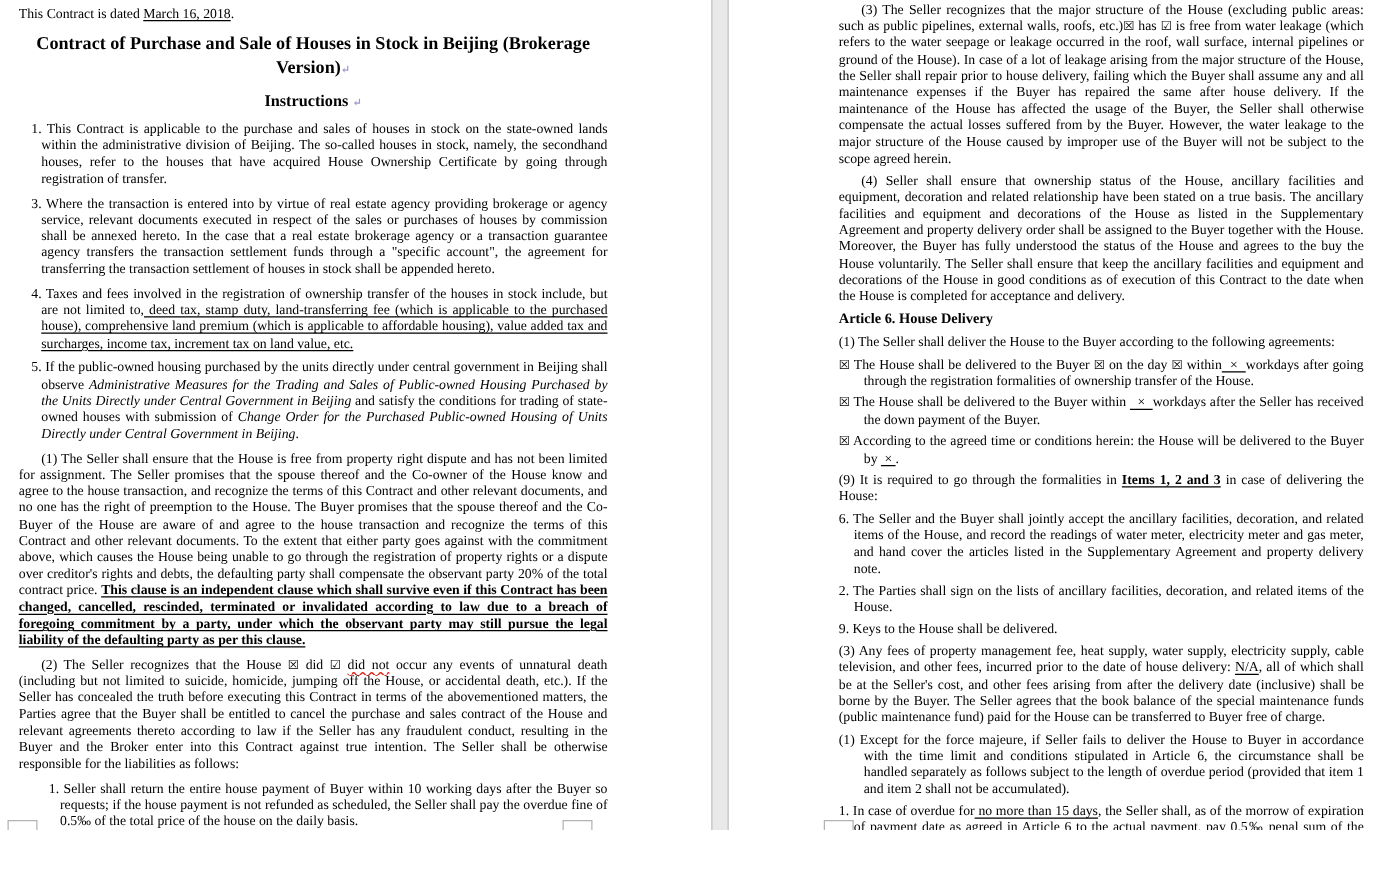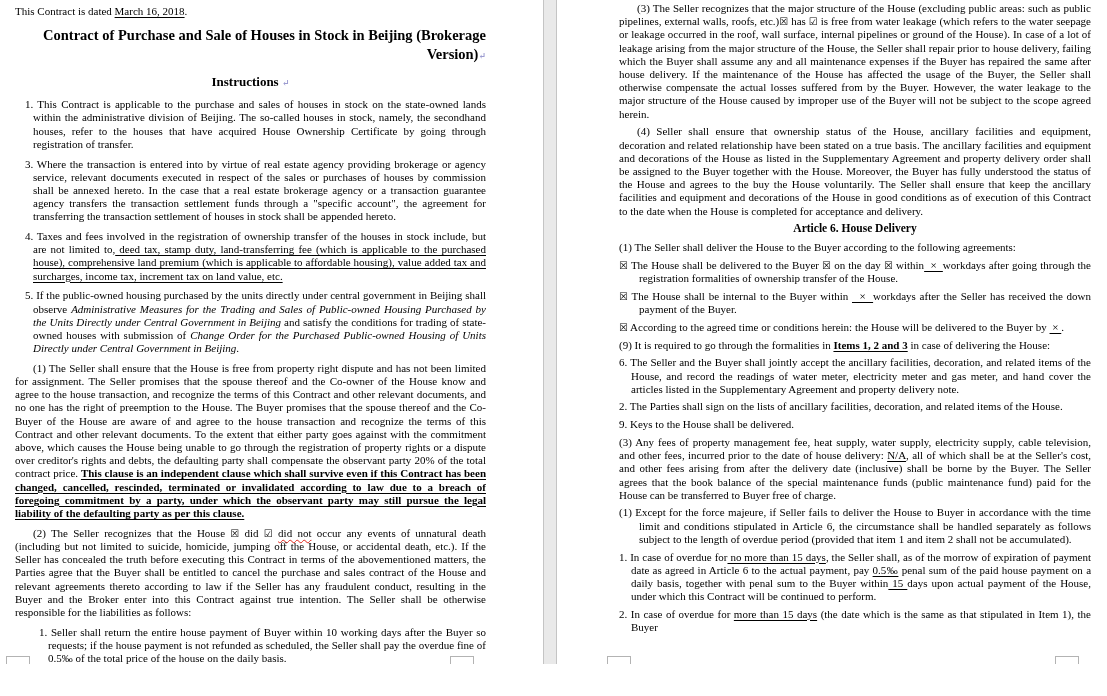--- a/index.html
+++ b/index.html
@@ -1,37 +1,37 @@
 <!DOCTYPE html>
 <html><head>
 <meta charset="utf-8">
 <style>
   html,body{margin:0;padding:0;background:#ffffff;}
   body{width:1107px;height:696px;overflow:hidden;
        font-family:"Liberation Serif","DejaVu Serif",serif;color:#000;}
-  .doc{display:flex;width:1107px;height:664px;}
+  .doc{display:flex;width:1107px;height:664px;gap:26px;}
   .page{position:relative;background:#fff;overflow:hidden;box-sizing:border-box;}
   .page-left{width:543px;}
   .page-right{flex:1;}
   .page-gap{width:14px;background:#e9e9e9;border-left:1px solid #c4c4c4;
             border-right:1px solid #c4c4c4;box-sizing:border-box;}
   .content{box-sizing:border-box;}
   .page-left .content{padding:5px 57px 0 15px;}
   .page-right .content{padding:2px 16px 0 62px;}
 
   .block{font-size:11px;line-height:13.2px;text-align:justify;}
   .page-left .block{margin-bottom:6.5px;}
   .page-right .block{margin-bottom:4.5px;}
 
   .dateline{margin-bottom:3px;text-align:left;}
-  .title{font-size:14.5px;line-height:19px;font-weight:bold;text-align:right;
+  .title{font-size:14.5px;line-height:19px;font-weight:bold;text-align:center;
          margin:8px 0 3px;text-indent:0;}
   .subtitle{font-size:13px;line-height:17px;font-weight:bold;text-align:center;
             margin:2px 0 9px;}
-  .heading{font-weight:bold;font-size:11.5px;text-align:center;}
+  .heading{font-weight:bold;font-size:11.5px;text-align:left;}
   .page-left .heading{margin:14px 0 11px;}
   .page-right .heading{margin:2px 0 6px;}
 
   .list1{padding-left:18px;text-indent:-8px;}
   .list2{margin-left:24px;padding-left:9px;text-indent:-9px;}
   .para-indent{text-indent:18px;}
   .para-flush{text-indent:0;}
   .hang{padding-left:20px;text-indent:-20px;}
   .checkitem{padding-left:20px;text-indent:-20px;}
   .rlist{padding-left:12px;text-indent:-12px;}
@@ -70,21 +70,21 @@
     <div class="crop-mark" style="left:450px;"></div>
   </section>
   <div class="page-gap"></div>
   <section class="page page-right">
     <div class="content" id="page-right-content">
         <div class="block para-indent"><span>(3) The Seller recognizes that the major structure of the House (excluding public areas: such as public pipelines, external walls, roofs, etc.)</span><span class="cb">☒</span><span> has </span><span class="cb">☑</span><span> is free from water leakage (which refers to the water seepage or leakage occurred in the roof, wall surface, internal pipelines or ground of the House). In case of a lot of leakage arising from the major structure of the House, the Seller shall repair prior to house delivery, failing which the Buyer shall assume any and all maintenance expenses if the Buyer has repaired the same after house delivery. If the maintenance of the House has affected the usage of the Buyer, the Seller shall otherwise compensate the actual losses suffered from by the Buyer. However, the water leakage to the major structure of the House caused by improper use of the Buyer will not be subject to the scope agreed herein. </span></div>
         <div class="block para-indent"><span>(4) Seller shall ensure that ownership status of the House, ancillary facilities and equipment, decoration and related relationship have been stated on a true basis. The ancillary facilities and equipment and decorations of the House as listed in the Supplementary Agreement and property delivery order shall be assigned to the Buyer together with the House. Moreover, the Buyer has fully understood the status of the House and agrees to the buy the House voluntarily. The Seller shall ensure that keep the ancillary facilities and equipment and decorations of the House in good conditions as of execution of this Contract to the date when the House is completed for acceptance and delivery. </span></div>
         <div class="block heading"><span>Article 6. House Delivery </span></div>
         <div class="block para-flush"><span>(1) The Seller shall deliver the House to the Buyer according to the following agreements: </span></div>
         <div class="block checkitem"><span class="cb">☒</span><span> The House shall be delivered to the Buyer </span><span class="cb">☒</span><span> on the day </span><span class="cb">☒</span><span> within</span><span class="u">&nbsp;&nbsp;×&nbsp;&nbsp;</span><span>workdays after going through the registration formalities of ownership transfer of the House. </span></div>
-        <div class="block checkitem"><span class="cb">☒</span><span> The House shall be internal to the Buyer within </span><span class="u">&nbsp;&nbsp;×&nbsp;&nbsp;</span><span>workdays after the Seller has received the down payment of the Buyer. </span></div>
+        <div class="block checkitem"><span class="cb">☒</span><span> The House shall be delivered to the Buyer within </span><span class="u">&nbsp;&nbsp;×&nbsp;&nbsp;</span><span>workdays after the Seller has received the down payment of the Buyer. </span></div>
         <div class="block checkitem"><span class="cb">☒</span><span> According to the agreed time or conditions herein: the House will be delivered to the Buyer by </span><span class="u">&nbsp;×&nbsp;</span><span>. </span></div>
         <div class="block para-flush"><span>(9) It is required to go through the formalities in </span><span class="u b">Items 1, 2 and 3</span><span> in case of delivering the House: </span></div>
         <div class="block rlist"><span>6. The Seller and the Buyer shall jointly accept the ancillary facilities, decoration, and related items of the House, and record the readings of water meter, electricity meter and gas meter, and hand cover the articles listed in the Supplementary Agreement and property delivery note. </span></div>
         <div class="block rlist"><span>2. The Parties shall sign on the lists of ancillary facilities, decoration, and related items of the House. </span></div>
         <div class="block rlist"><span>9. Keys to the House shall be delivered. </span></div>
         <div class="block para-flush"><span>(3) Any fees of property management fee, heat supply, water supply, electricity supply, cable television, and other fees, incurred prior to the date of house delivery: </span><span class="u">N/A</span><span>, all of which shall be at the Seller's cost, and other fees arising from after the delivery date (inclusive) shall be borne by the Buyer. The Seller agrees that the book balance of the special maintenance funds (public maintenance fund) paid for the House can be transferred to Buyer free of charge. </span></div>
         <div class="block hang"><span>(1) Except for the force majeure, if Seller fails to deliver the House to Buyer in accordance with the time limit and conditions stipulated in Article 6, the circumstance shall be handled separately as follows subject to the length of overdue period (provided that item 1 and item 2 shall not be accumulated). </span></div>
         <div class="block rlist"><span>1. In case of overdue for</span><span class="u">&nbsp;no more than 15 days</span><span>, the Seller shall, as of the morrow of expiration of payment date as agreed in Article 6 to the actual payment, pay </span><span class="u">0.5‰</span><span> penal sum of the paid house payment on a daily basis, together with penal sum to the Buyer within</span><span class="u">&nbsp;15&nbsp;</span><span>days upon actual payment of the House, under which this Contract will be continued to perform. </span></div>
         <div class="block rlist"><span>2. In case of overdue for </span><span class="u">more than 15 days</span><span> (the date which is the same as that stipulated in Item 1), the Buyer</span></div>
       </div>

